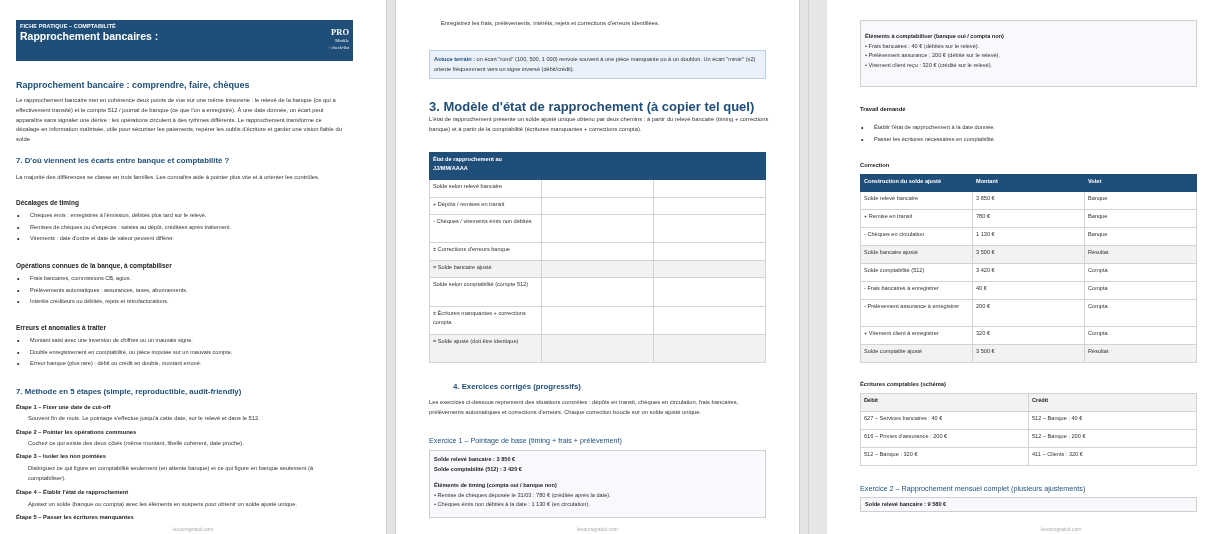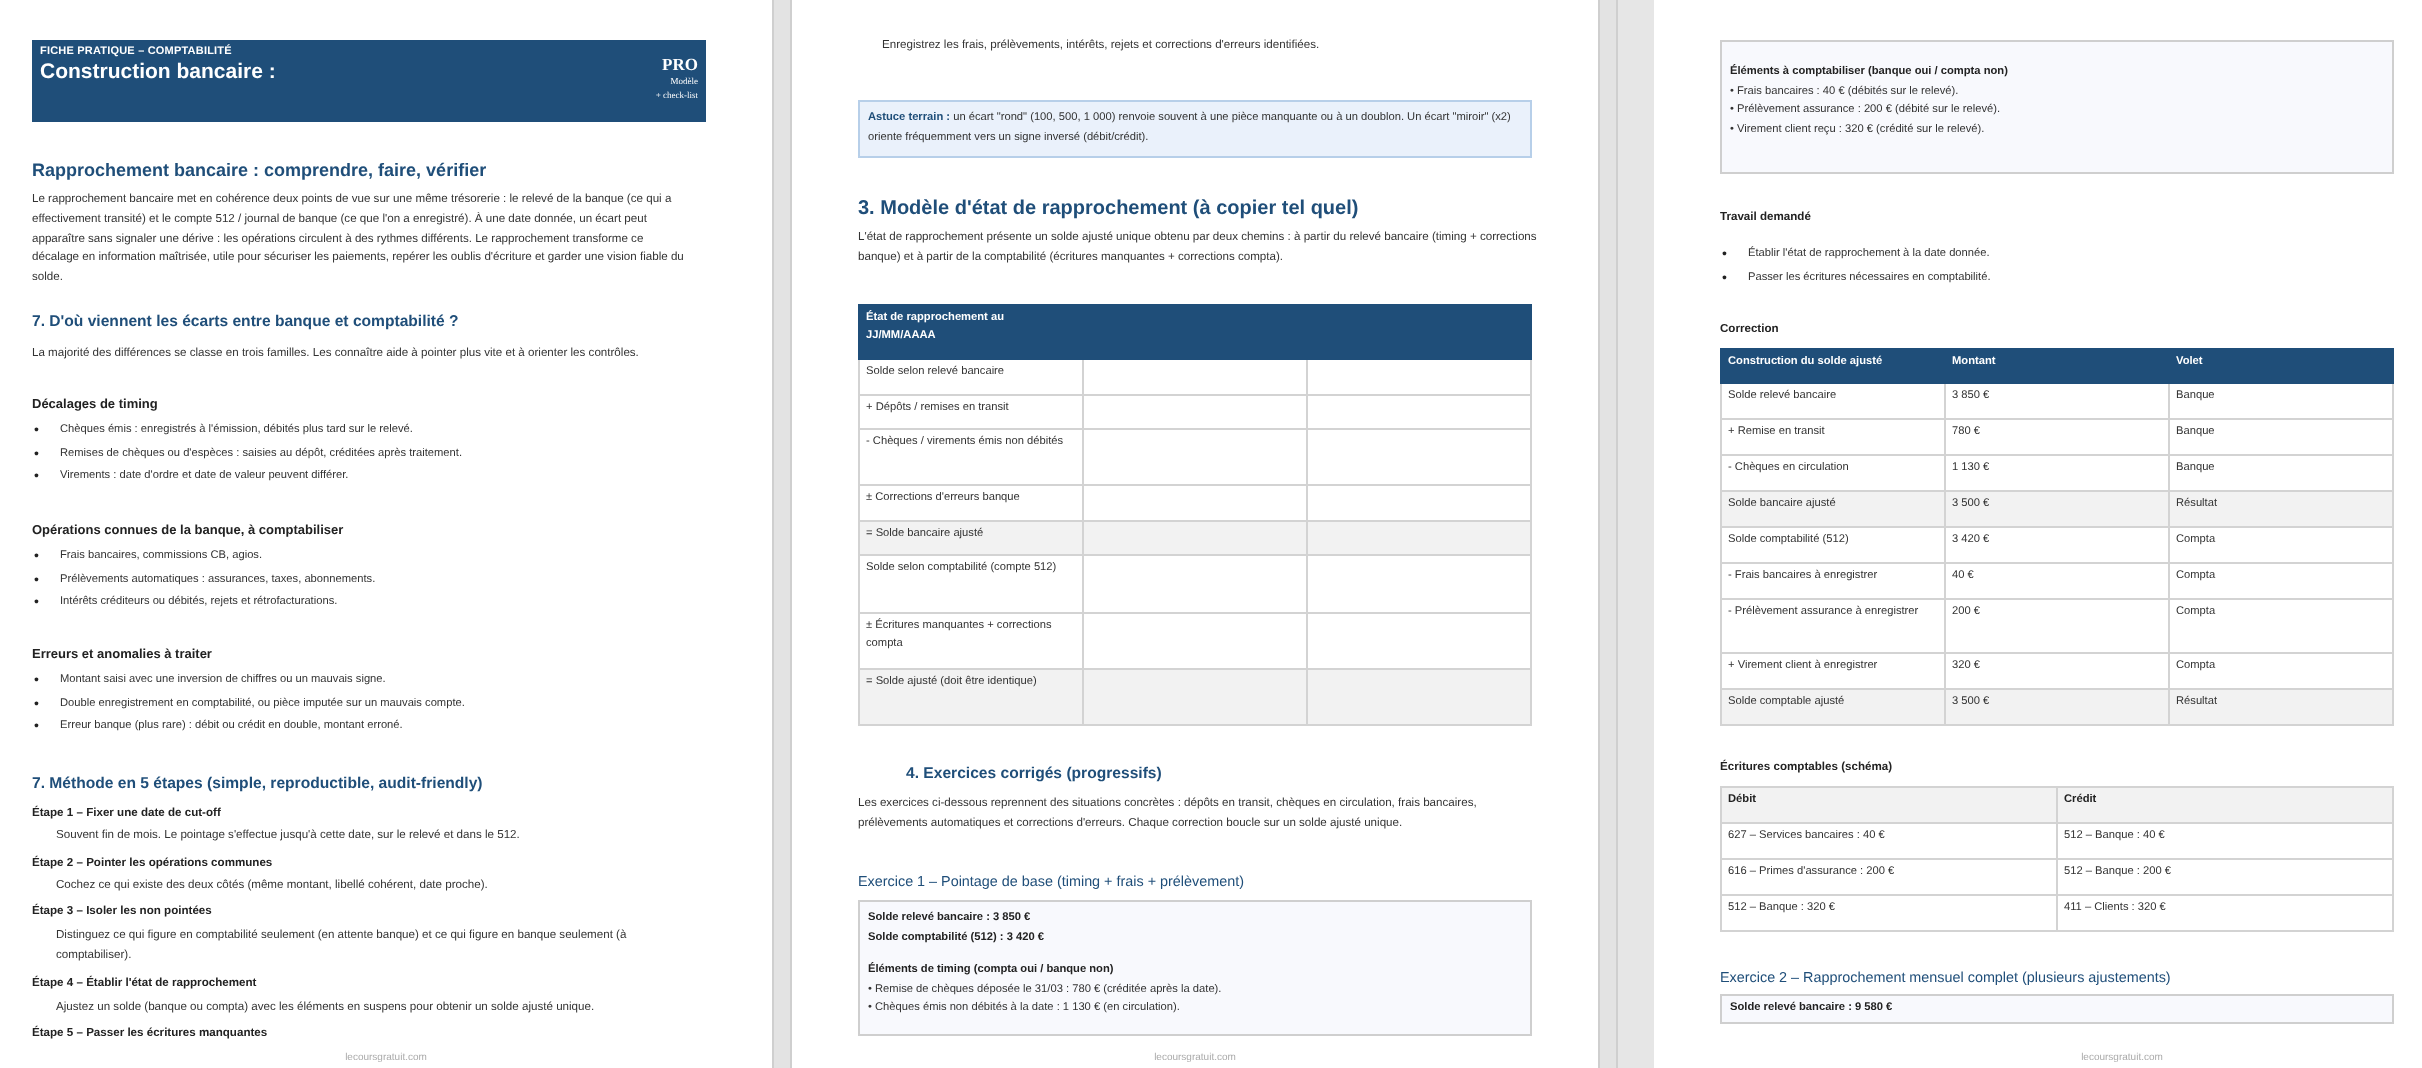--- a/index.html
+++ b/index.html
@@ -38,29 +38,29 @@
   .ex-box { position: absolute; background: #f8f9fd; border: 1px solid #cfcfcf; padding: 4px 4px; font-size: 5.6px; line-height: 9.5px; color: #333; }
   .ex-box b { color: #222; }
   .h3 { position: absolute; color: #1f4e79; font-weight: normal; font-size: 7.2px; }
 </style>
 </head>
 <body>
 
 <div class="page" id="p1">
   <div class="hdr">
     <div class="kicker">FICHE PRATIQUE – COMPTABILITÉ</div>
-    <div class="title">Construction bancaire :</div>
+    <div class="title">Rapprochement bancaires :</div>
     <div class="right">
       <div class="pro">PRO</div>
       <div class="sub">Modèle</div>
       <div class="sub">+ check-list</div>
     </div>
   </div>
 
-  <div class="h2" style="left:16px; top:80px; font-size:9px;">Rapprochement bancaire : comprendre, faire, vérifier</div>
+  <div class="h2" style="left:16px; top:80px; font-size:9px;">Rapprochement bancaire : comprendre, faire, chèques</div>
   <div class="txt" style="left:16px; top:96px; width:330px;">Le rapprochement bancaire met en cohérence deux points de vue sur une même trésorerie : le relevé de la banque (ce qui a effectivement transité) et le compte 512 / journal de banque (ce que l'on a enregistré). À une date donnée, un écart peut apparaître sans signaler une dérive : les opérations circulent à des rythmes différents. Le rapprochement transforme ce décalage en information maîtrisée, utile pour sécuriser les paiements, repérer les oublis d'écriture et garder une vision fiable du solde.</div>
 
   <div class="h2" style="left:16px; top:156px; font-size:7.8px;">7. D'où viennent les écarts entre banque et comptabilité ?</div>
   <div class="txt" style="left:16px; top:173px; width:332px;">La majorité des différences se classe en trois familles. Les connaître aide à pointer plus vite et à orienter les contrôles.</div>
 
   <div class="h4" style="left:16px; top:199px;">Décalages de timing</div>
   <ul class="bl" style="left:16px; top:210px;">
     <li>Chèques émis : enregistrés à l'émission, débités plus tard sur le relevé.</li>
     <li>Remises de chèques ou d'espèces : saisies au dépôt, créditées après traitement.</li>
     <li>Virements : date d'ordre et date de valeur peuvent différer.</li>
@@ -97,21 +97,21 @@
 
 <div class="gap" style="left:386px; width:10px;"></div>
 
 <div class="page" id="p2">
   <div class="step-d" style="left:45px; top:19px; width:340px;">Enregistrez les frais, prélèvements, intérêts, rejets et corrections d'erreurs identifiées.</div>
 
   <div class="tip">
     <b>Astuce terrain :</b><span> un écart "rond" (100, 500, 1 000) renvoie souvent à une pièce manquante ou à un doublon. Un écart "miroir" (x2) oriente fréquemment vers un signe inversé (débit/crédit).</span>
   </div>
 
-  <div class="h2" style="left:33px; top:99px; font-size:10px;">3. Modèle d'état de rapprochement (à copier tel quel)</div>
+  <div class="h2" style="left:33px; top:99px; font-size:13px;">3. Modèle d'état de rapprochement (à copier tel quel)</div>
   <div class="txt" style="left:33px; top:115px; width:340px;">L'état de rapprochement présente un solde ajusté unique obtenu par deux chemins : à partir du relevé bancaire (timing + corrections banque) et à partir de la comptabilité (écritures manquantes + corrections compta).</div>
 
   <table style="left:33px; top:152px; width:337px;">
     <tbody>
         <tr>
       <th style="width:112px; height:27px;">État de rapprochement au JJ/MM/AAAA</th>
       <th style="width:112px;"></th>
       <th></th>
     </tr>
     <tr>

